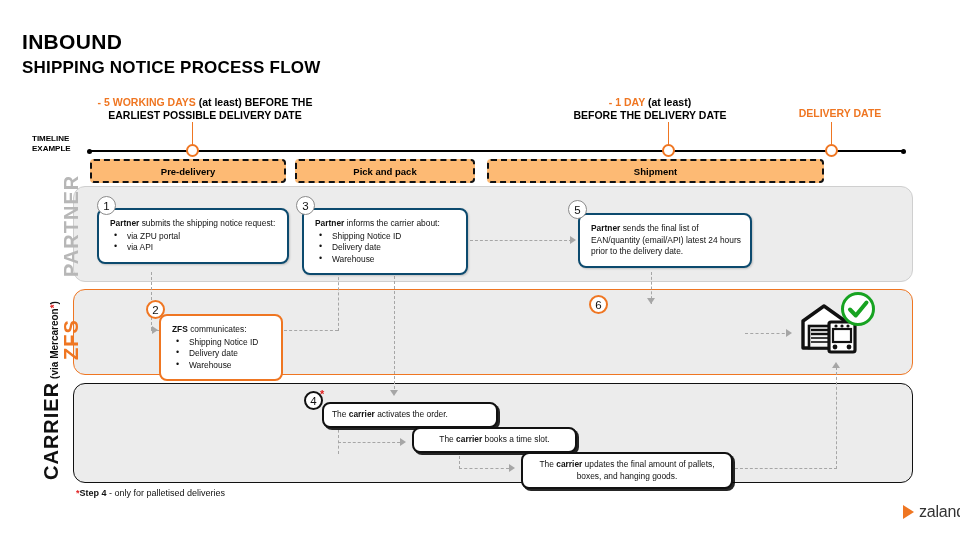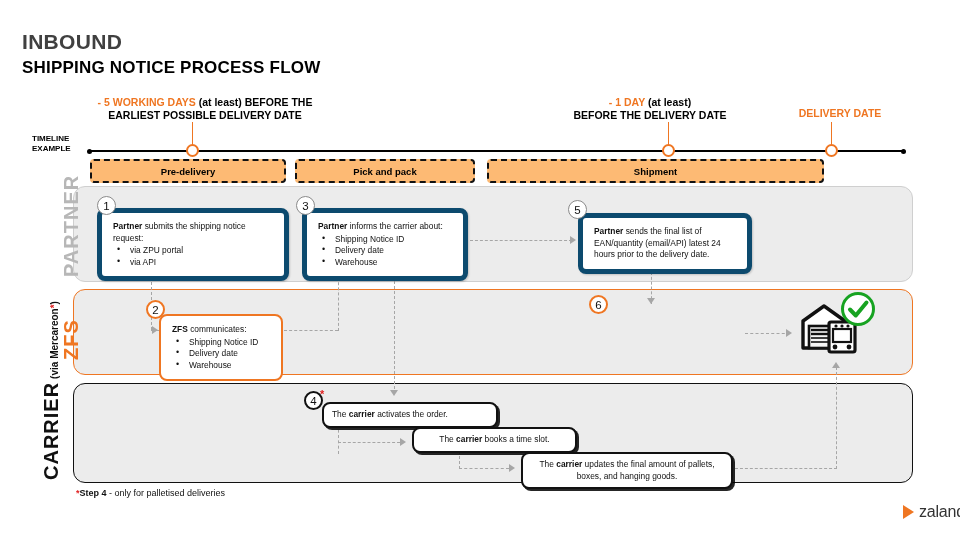--- a/index.html
+++ b/index.html
@@ -9,21 +9,21 @@
     background: #ffffff;
     position: relative;
     overflow: hidden;
   }
   .stage { position: absolute; left: 0; top: 0; width: 960px; height: 540px; }
   .abs { position: absolute; }
 
   
   #title-inbound {
     left: 22px; top: 30px;
-    font-size: 21px; font-weight: bold; color: #404040;
+    font-size: 21px; font-weight: bold; color: #000000;
     letter-spacing: .3px;
   }
   #title-main {
     left: 22px; top: 58px;
     font-size: 17px; font-weight: bold; color: #000000;
     letter-spacing: .2px;
   }
 
   
   .tl-caption { text-align: center; line-height: 13px; }
@@ -97,21 +97,21 @@
   #lt-carrier-sub { font-size: 10px; font-weight: bold; color: #111; }
   #lt-carrier-sub .star { color: #E02020; }
 
   
   .pbox {
     background: #fff;
     border-radius: 8px;
     padding: 8px 9px 8px 11px;
     font-size: 8.4px; line-height: 11.6px; color: #111;
   }
-  .pbox.grey  { border: 5px solid #0c4a6e; box-shadow: 1px 1px 2px rgba(0,0,0,.18); }
+  .pbox.grey  { border: 2px solid #0c4a6e; box-shadow: 1px 1px 2px rgba(0,0,0,.18); }
   .pbox.orange{ border: 2px solid #EF7622; }
   .pbox.black { border: 2px solid #111; box-shadow: 2px 2px 0 rgba(0,0,0,.85); }
   .pbox b { font-weight: bold; }
   .pbox ul { list-style: none; margin: 1px 0 0 0; padding: 0; }
   .pbox ul li { position: relative; padding-left: 17px; }
   .pbox ul li:before {
     content: "\2022"; position: absolute; left: 4px; top: -1px;
     font-size: 9px; color: #111;
   }
 

